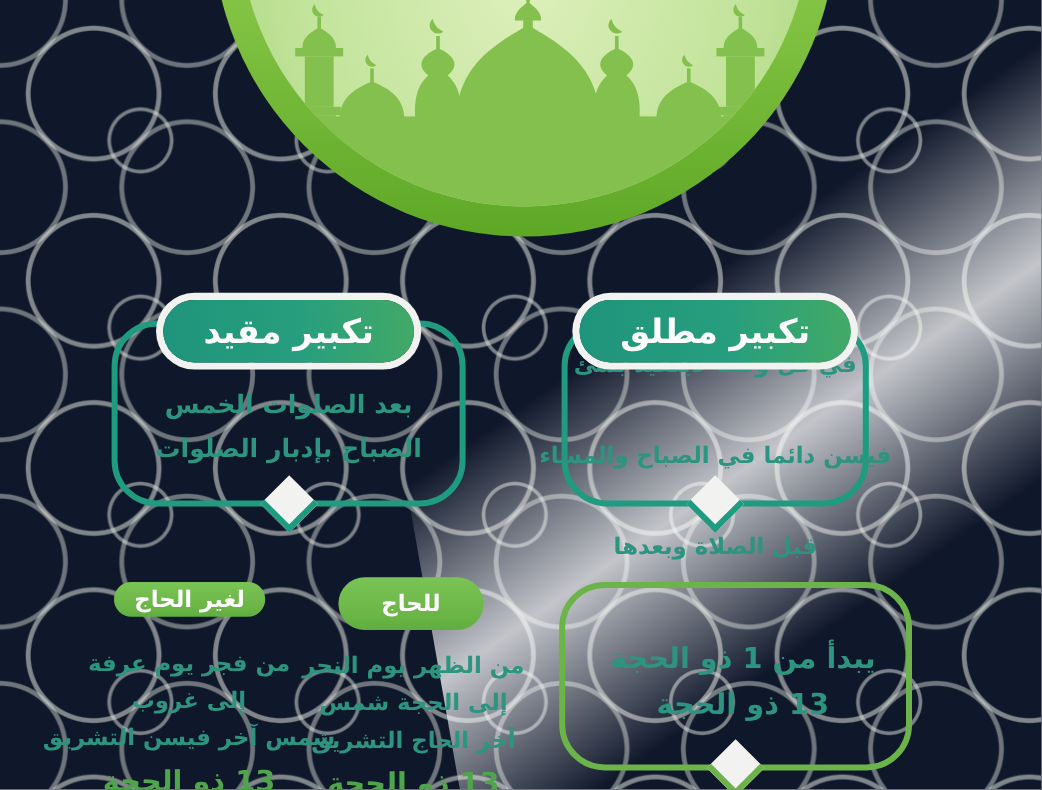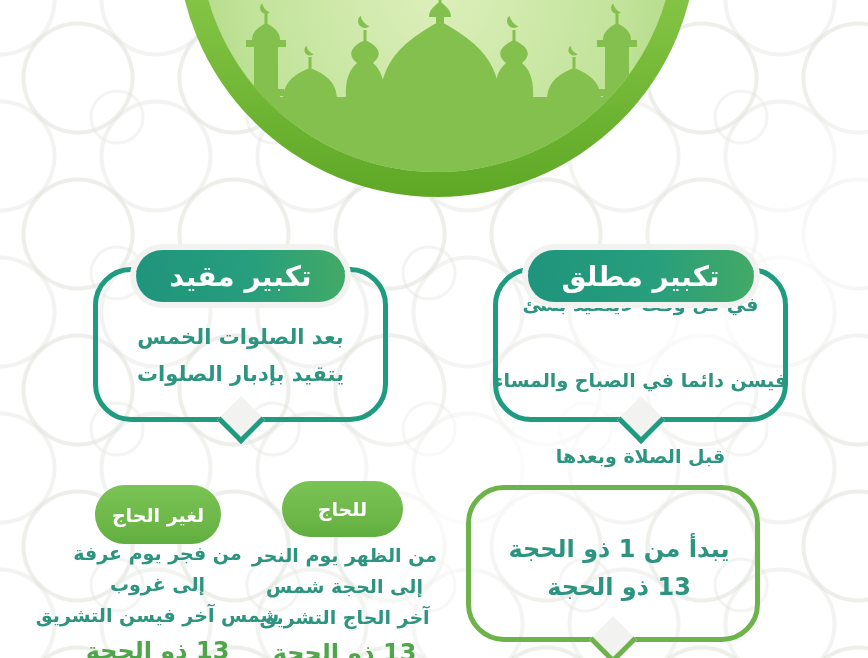--- a/index.html
+++ b/index.html
@@ -1,19 +1,19 @@
 <!DOCTYPE html>
 <html lang="ar"><head>
 <meta charset="utf-8">
 <style>
   html,body{margin:0;padding:0;}
   body{font-family:"DejaVu Sans",sans-serif;background:#e9eae7;}
   .canvas{
     position:relative;width:868px;height:658px;margin:0 auto;
-    background:#ffffff;overflow:hidden;
+    background:#0f172a;overflow:hidden;
   }
   
   .bg-pattern{
     position:absolute;inset:0;pointer-events:none;
     background-image:
       radial-gradient(circle, rgba(255,255,255,0) 52px, rgba(222,226,218,.55) 53px, rgba(222,226,218,.55) 56px, rgba(255,255,255,0) 57px),
       radial-gradient(circle, rgba(255,255,255,0) 52px, rgba(226,230,222,.45) 53px, rgba(226,230,222,.45) 56px, rgba(255,255,255,0) 57px),
       radial-gradient(circle, rgba(255,255,255,0) 24px, rgba(231,234,228,.5) 25px, rgba(231,234,228,.5) 27px, rgba(255,255,255,0) 28px);
     background-size:156px 156px,156px 156px,156px 156px;
     background-position:0 0,78px 78px,39px 39px;
@@ -140,43 +140,43 @@
       <rect x="615.5" y="14" width="3" height="10"></rect>
       <use href="#cres" transform="translate(617,8) rotate(-40) scale(0.85)"></use>
     </g>
   </svg>
 
   <div class="bubble" id="bubble-muqayyad" style="left:93px;top:267px;width:295px;height:155px;">
     <div class="tail"></div>
     <div class="pill">تكبير مقيد</div>
     <div class="bubble-content">
       <div class="b-line">بعد الصلوات الخمس</div>
-      <div class="b-line">يتقيد بإدبار الصلوات</div>
+      <div class="b-line">الصباح بإدبار الصلوات</div>
     </div>
   </div>
 
-  <div class="bubble" id="bubble-mutlaq" style="left:493px;top:267px;width:295px;height:155px;">
+  <div class="bubble" id="bubble-mutlaq" style="left:468px;top:267px;width:256px;height:155px;">
     <div class="tail"></div>
     <div class="pill">تكبير مطلق</div>
     <div class="bubble-content">
       <div class="b-line">في كل وقت لايتقيد بشئ</div>
       <div class="b-line">فيسن دائما في الصباح والمساء</div>
       <div class="b-line">قبل الصلاة وبعدها</div>
     </div>
   </div>
 
-  <div class="gpill" style="left:95px;top:485px;width:126px;height:59px;">لغير الحاج</div>
+  <div class="gpill" style="left:95px;top:485px;width:126px;height:29px;">لغير الحاج</div>
   <div class="col" style="left:55px;top:538px;width:205px;">
     <div class="c-line">من فجر يوم عرفة</div>
     <div class="c-line">إلى غروب</div>
     <div class="c-line">شمس آخر فيسن التشريق</div>
     <div class="c-highlight">13 ذو الحجة</div>
   </div>
 
-  <div class="gpill" style="left:282px;top:481px;width:121px;height:56px;">للحاج</div>
+  <div class="gpill" style="left:282px;top:481px;width:121px;height:44px;">للحاج</div>
   <div class="col" style="left:252px;top:540px;width:185px;">
     <div class="c-line">من الظهر يوم النحر</div>
     <div class="c-line">إلى الحجة شمس</div>
     <div class="c-line">آخر الحاج التشريق</div>
     <div class="c-highlight">13 ذو الحجة</div>
   </div>
 
   <div class="bubble green" id="bubble-period" style="left:466px;top:485px;width:294px;height:157px;">
     <div class="tail"></div>
     <div class="bubble-content">

